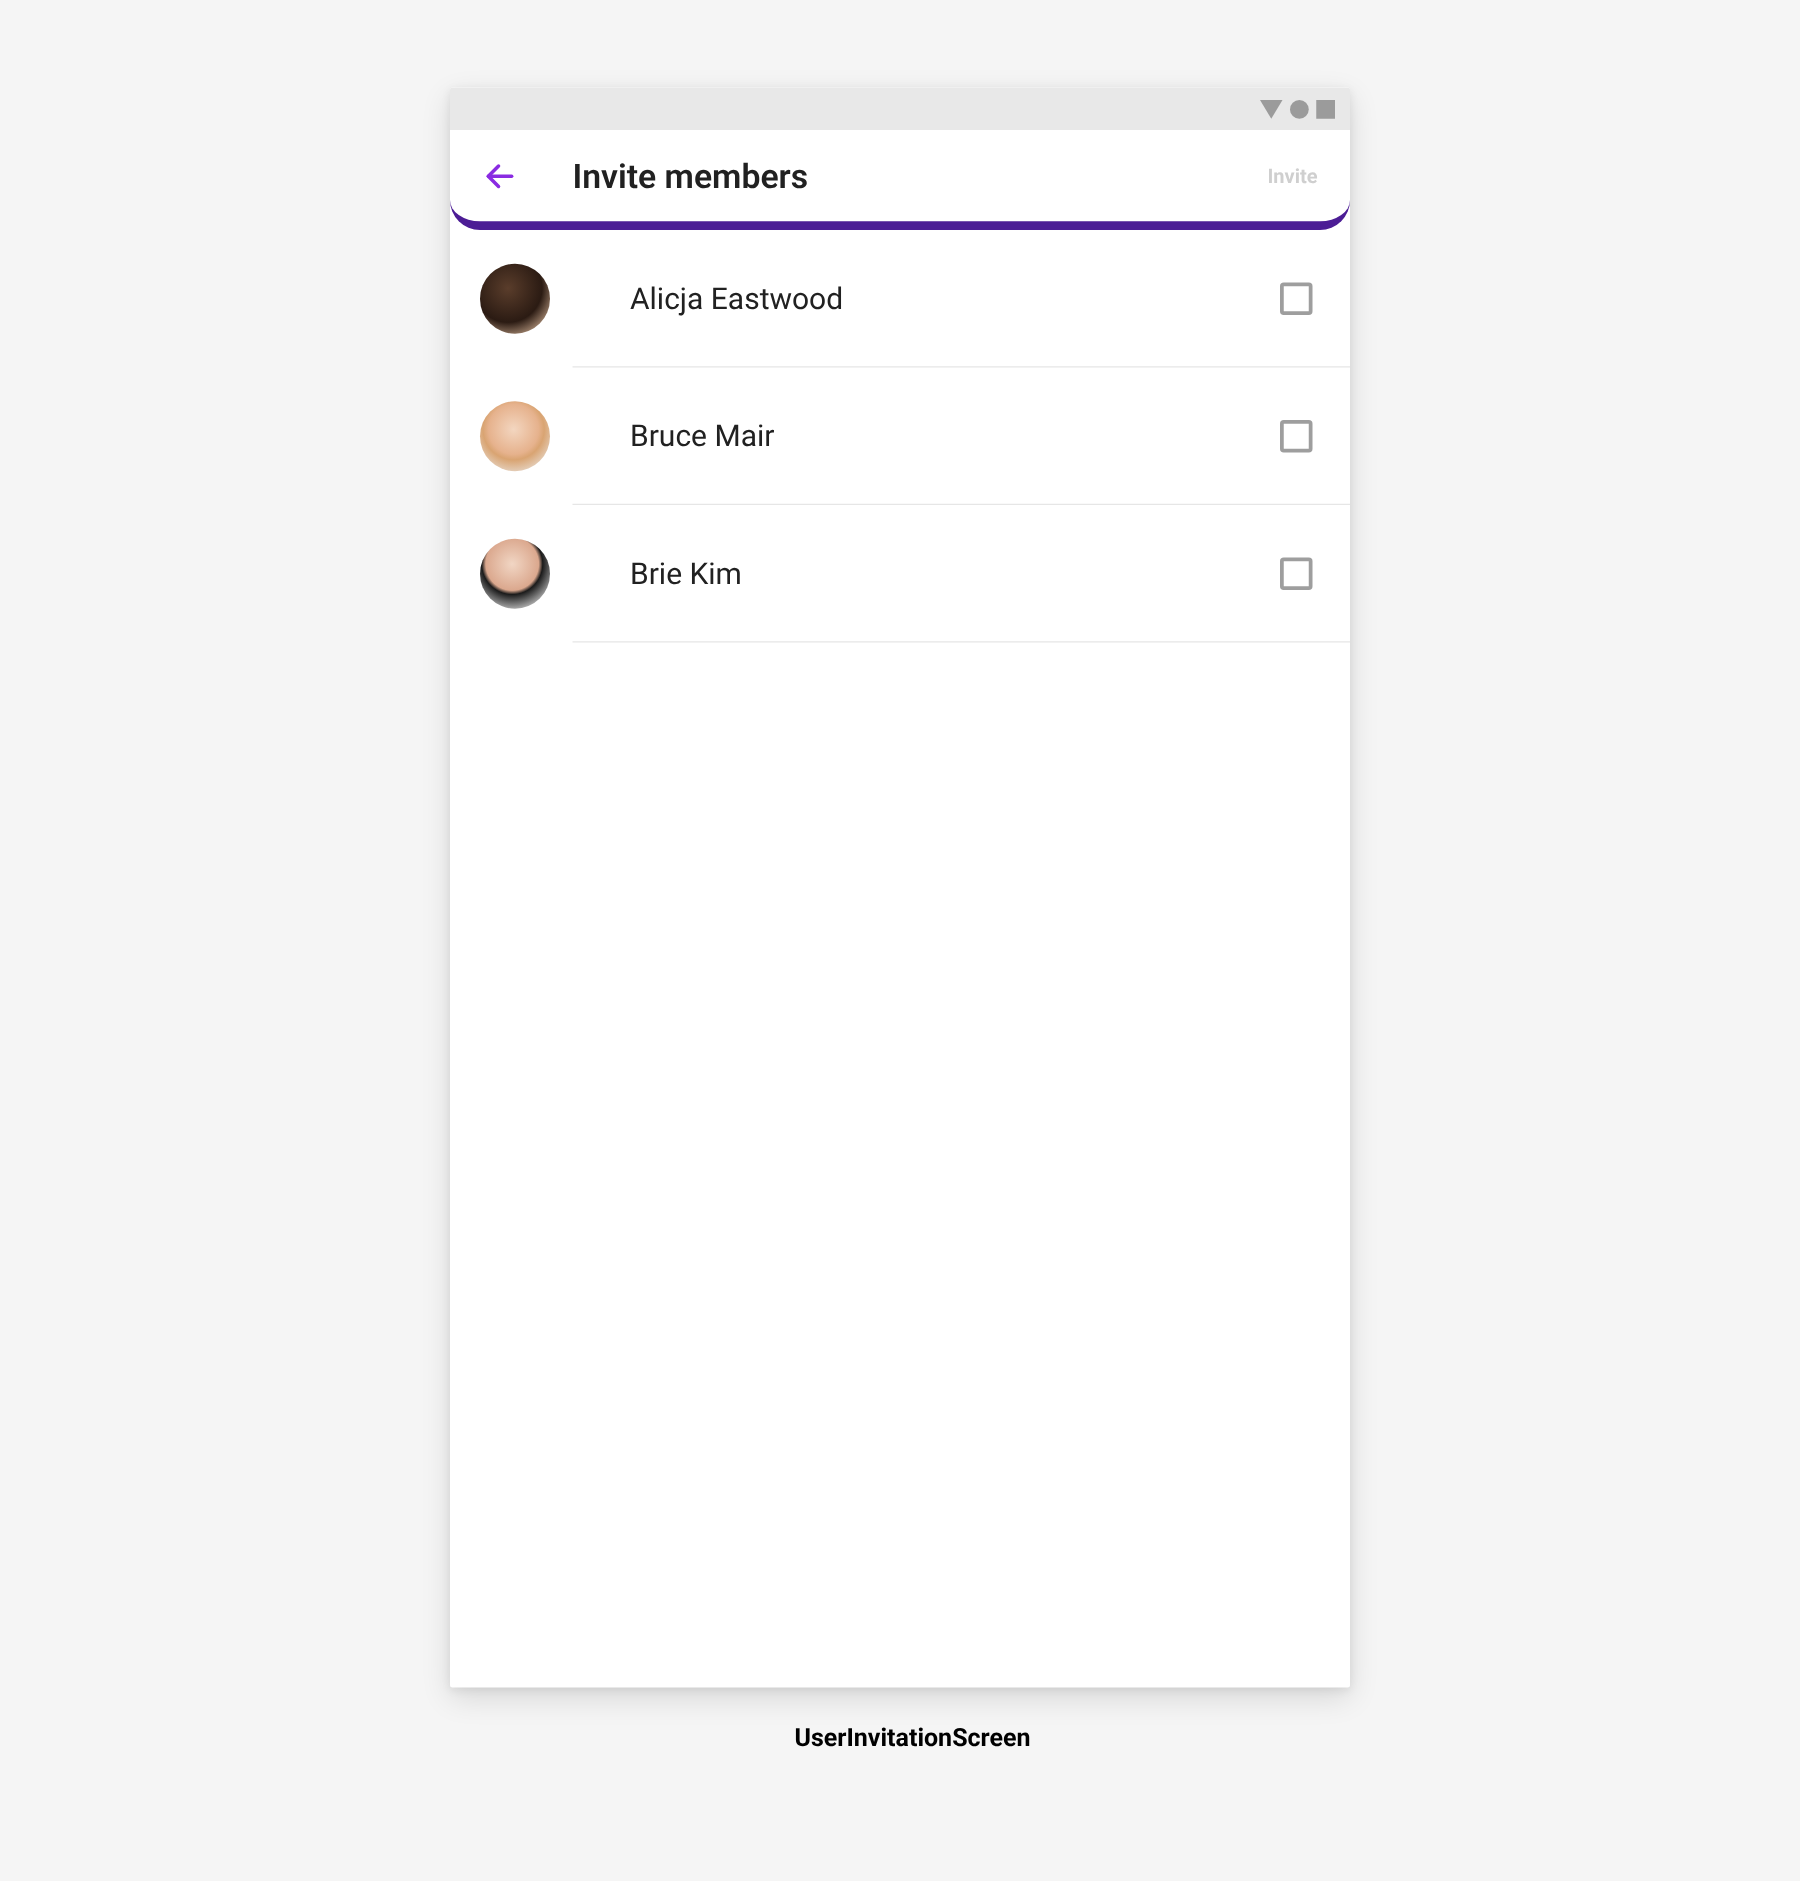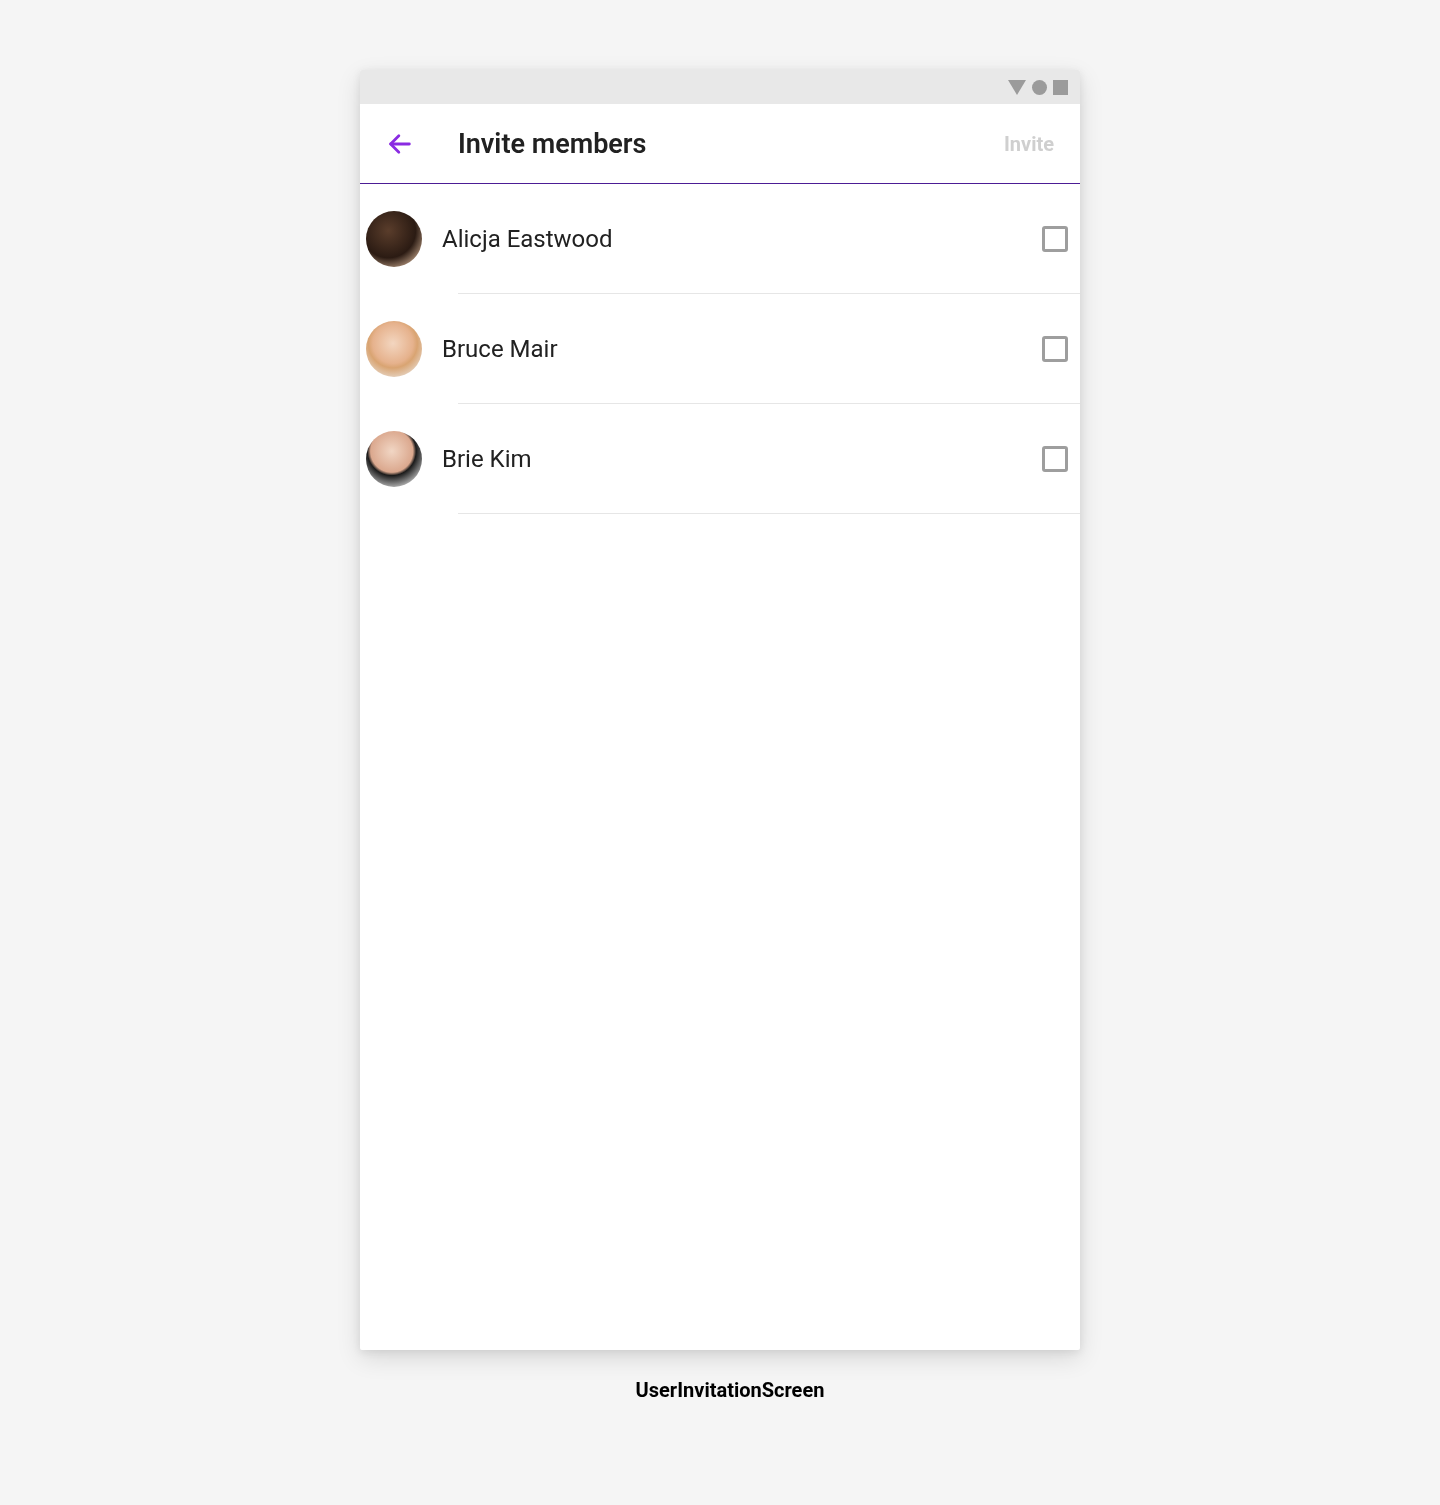--- a/index.html
+++ b/index.html
@@ -52,21 +52,22 @@
     .status-square {
       width: 15px;
       height: 15px;
       background: #9b9b9b;
     }
     .app-bar {
       height: 80px;
       display: flex;
       align-items: center;
       padding: 0 20px;
-      border-bottom: 1px solid #4c1d95;
+      border-bottom: 7px solid #4c1d95;
+      border-radius: 24px;
     }
     .back-btn {
       display: flex;
       align-items: center;
       justify-content: center;
       width: 40px;
       height: 40px;
       cursor: pointer;
     }
     .back-btn svg {
@@ -74,37 +75,38 @@
       height: 28px;
     }
     .app-title {
       font-size: 27px;
       font-weight: 600;
       color: #212121;
       margin-left: 38px;
       flex: 1;
     }
     .invite-btn {
-      font-size: 20px;
+      font-size: 16px;
       font-weight: 700;
       color: #cfcfcf;
       padding: 4px 6px;
       cursor: pointer;
     }
     .list {
       display: flex;
       flex-direction: column;
     }
     .row {
       display: flex;
       align-items: center;
-      padding: 0 6px;
+      padding: 0 24px;
       height: 110px;
       position: relative;
       cursor: pointer;
+      gap: 44px;
     }
     .row::after {
       content: "";
       position: absolute;
       left: 98px;
       right: 0;
       bottom: 0;
       height: 1px;
       background: #e6e6e6;
     }

